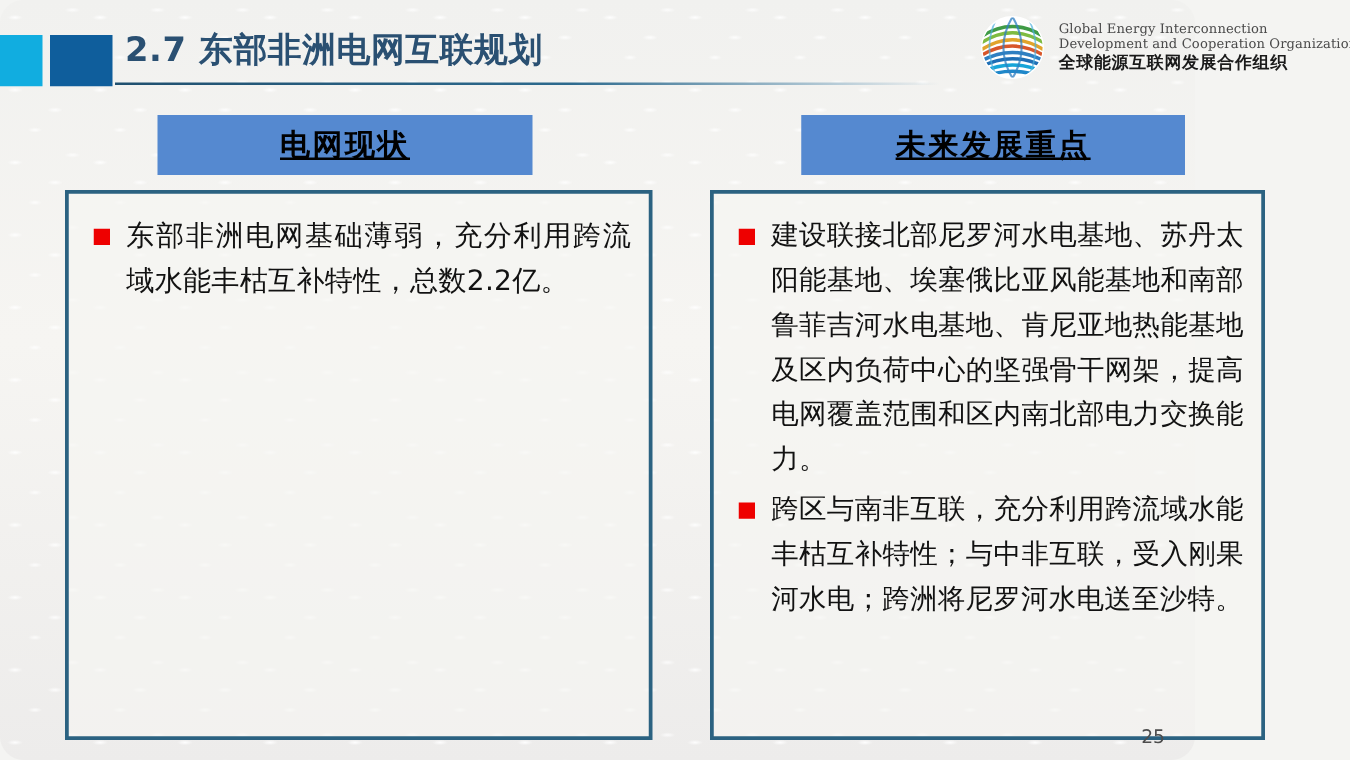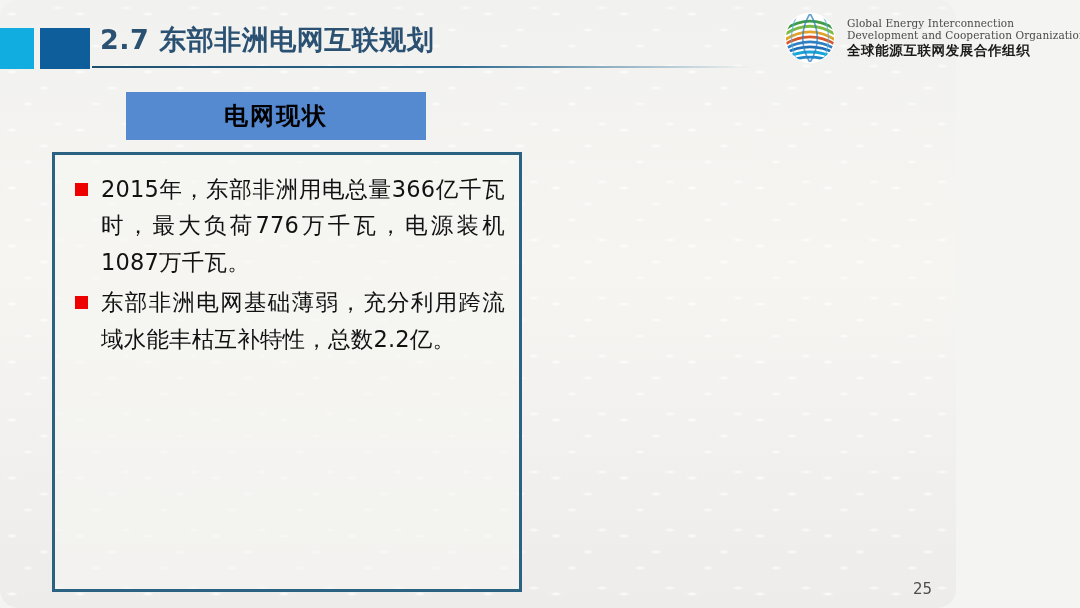--- a/index.html
+++ b/index.html
@@ -105,20 +105,21 @@
     position: absolute;
     height: 48px;
     background: #5589d0;
     display: flex;
     align-items: center;
     justify-content: center;
     color: #000;
     font-size: 24px;
     font-weight: bold;
     letter-spacing: 2px;
+    text-decoration: underline;
   }
   #head-left  { left: 126px; top: 92px; width: 300px; }
   #head-right { left: 641px; top: 92px; width: 307px; }
 
   
   .panel {
     position: absolute;
     border: 3px solid #2b6281;
     background: rgba(246,245,242,.62);
     box-sizing: border-box;
@@ -198,24 +199,30 @@
       <circle cx="50" cy="50" r="44" fill="none" stroke="#ffffff" stroke-width="2"></circle>
     </svg>
     <div class="logo-txt">
       <div class="logo-en1">Global Energy Interconnection</div>
       <div class="logo-en2">Development and Cooperation Organization</div>
       <div class="logo-cn">全球能源互联网发展合作组织</div>
     </div>
   </div>
 
   <div class="col-head" id="head-left">电网现状</div>
+  <div class="col-head" id="head-right">未来发展重点</div>
 
   <div class="panel" id="panel-left">
     <ul class="bullets">
-      <li class="bullet">2015年，东部非洲用电总量366亿千瓦时，最大负荷776万千瓦，电源装机1087万千瓦。</li>
       <li class="bullet">东部非洲电网基础薄弱，充分利用跨流域水能丰枯互补特性，总数2.2亿。</li>
     </ul>
   </div>
 
+  <div class="panel" id="panel-right">
+    <ul class="bullets">
+      <li class="bullet">建设联接北部尼罗河水电基地、苏丹太阳能基地、埃塞俄比亚风能基地和南部鲁菲吉河水电基地、肯尼亚地热能基地及区内负荷中心的坚强骨干网架，提高电网覆盖范围和区内南北部电力交换能力。</li>
+      <li class="bullet">跨区与南非互联，充分利用跨流域水能丰枯互补特性；与中非互联，受入刚果河水电；跨洲将尼罗河水电送至沙特。</li>
+    </ul>
+  </div>
 
   <div class="pageno">25</div>
 
 </div>
 
 </body></html>

